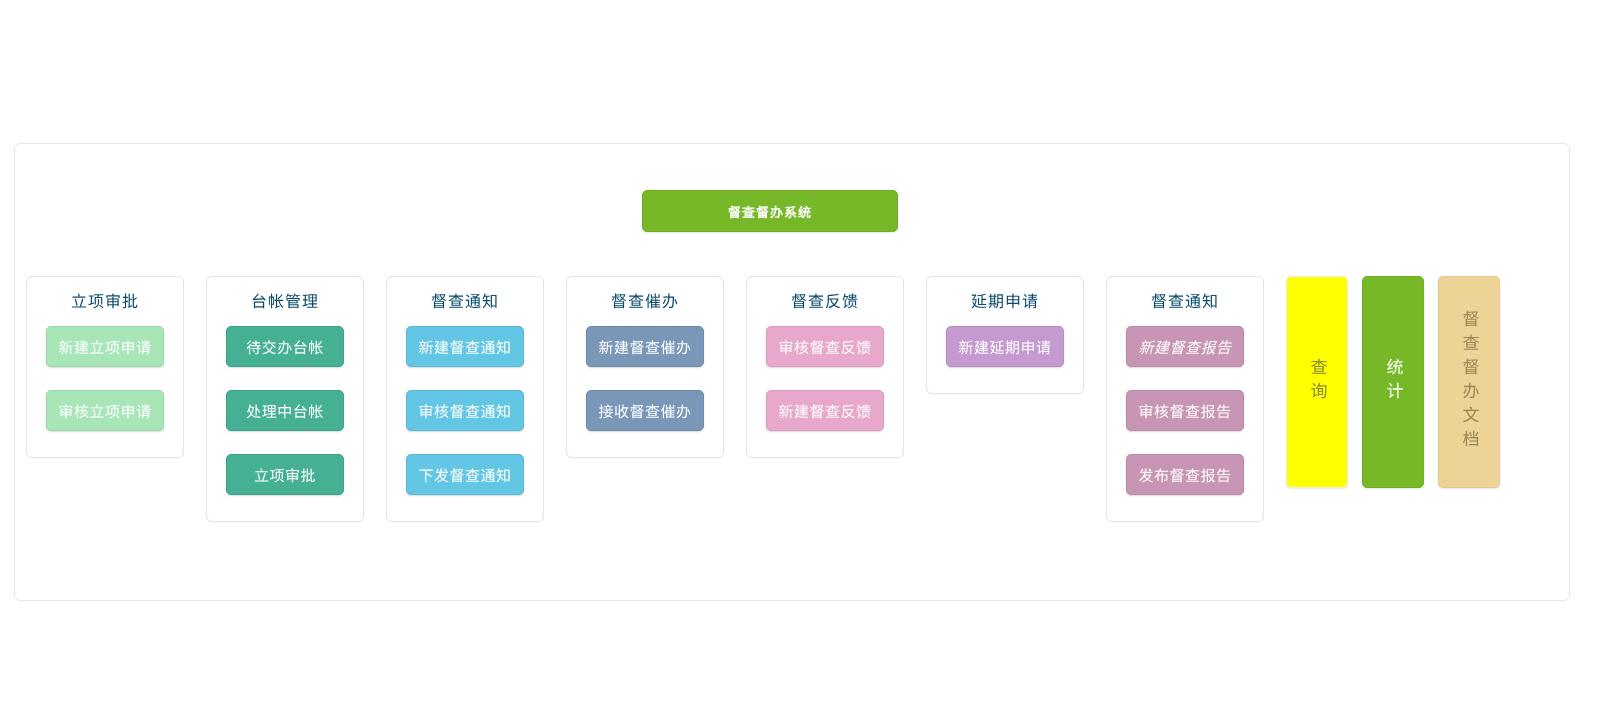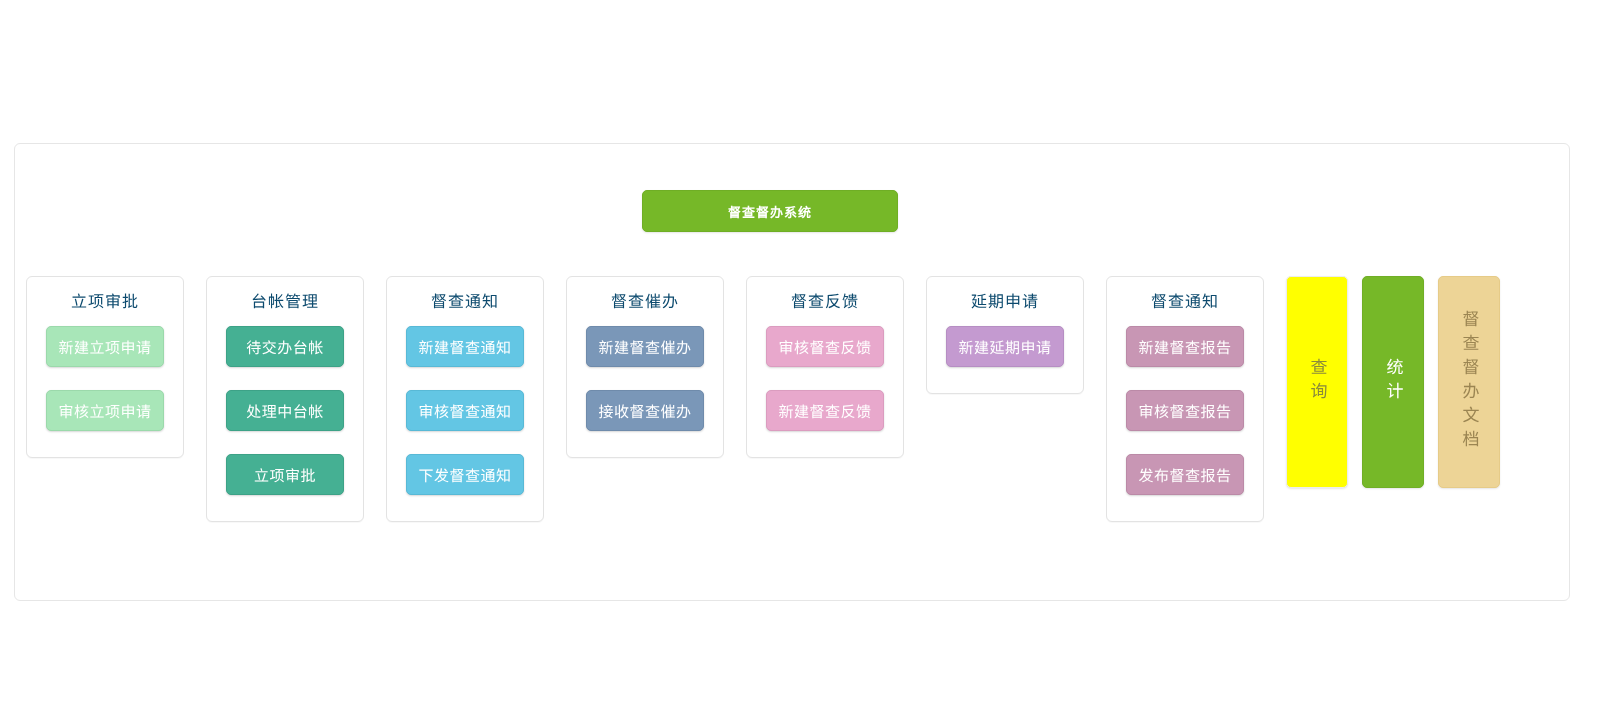--- a/index.html
+++ b/index.html
@@ -184,21 +184,21 @@
       <div class="module-btn" style="background: rgb(232, 168, 204); border: 1px solid rgb(219, 156, 191);">新建督查反馈</div>
     </div>
     <div class="col-gap"></div>
     <div class="module-card card-w-std">
       <div class="module-title">延期申请</div>
       <div class="module-btn" style="background: rgb(196, 154, 208); border: 1px solid rgb(182, 142, 195);">新建延期申请</div>
     </div>
     <div class="col-gap"></div>
     <div class="module-card card-w-std">
       <div class="module-title">督查通知</div>
-      <div class="module-btn" style="background: rgb(200, 150, 180); border: 1px solid rgb(187, 138, 167);">新建督查报告</div>
+      <div class="module-btn" style="background: rgb(200, 150, 180); border: 1px solid rgb(187, 138, 167); font-style: italic;">新建督查报告</div>
       <div class="module-btn" style="background: rgb(200, 150, 180); border: 1px solid rgb(187, 138, 167);">审核督查报告</div>
       <div class="module-btn" style="background: rgb(200, 150, 180); border: 1px solid rgb(187, 138, 167);">发布督查报告</div>
     </div>
     <div class="col-gap"></div>
     <div class="side-panel panel-query">
       <span class="vtext">查询</span>
     </div>
     <div class="col-gap" style="flex: 0 0 14px; width: 14px;"></div>
     <div class="side-panel panel-stats">
       <span class="vtext">统计</span>

